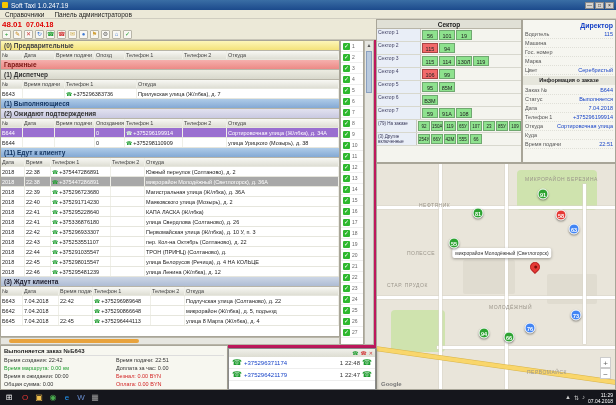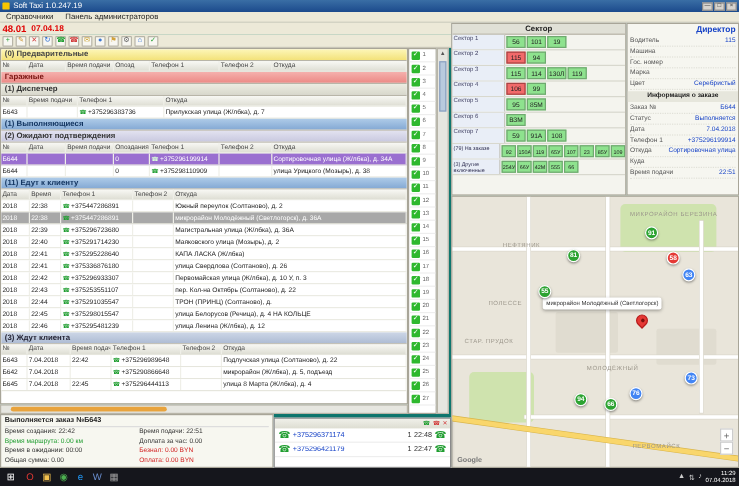--- a/index.html
+++ b/index.html
@@ -1,18 +1,18 @@
 <!DOCTYPE html>
 <html><head>
 <meta charset="utf-8">
 <style>
   *{box-sizing:border-box;margin:0;padding:0;}
   html,body{width:616px;height:405px;overflow:hidden;}
   body{font-family:"Liberation Sans",sans-serif;background:#ece9d8;}
-  .app{position:relative;width:616px;height:405px;background:#0f766e;font-size:7px;color:#222;border-radius:25px;}
+  .app{position:relative;width:616px;height:405px;background:#be185d;font-size:7px;color:#222;border-radius:25px;}
 
   .titlebar{position:absolute;left:0;top:0;right:0;height:10px;background:linear-gradient(#3a6ea5,#1c4a8c);color:#fff;display:flex;align-items:center;padding:0 2px;font-size:6.5px;}
   .appicon{width:6px;height:6px;background:#f7c600;margin-right:3px;border-radius:1px;}
   .winbtns{margin-left:auto;display:flex;gap:1px;}
   .winbtn{width:9px;height:7px;background:#d6d3ce;border:1px solid #888;font-size:5px;line-height:5px;text-align:center;color:#222;}
 
   .menubar{position:absolute;left:0;top:10px;right:0;height:9px;background:#ece9d8;border-bottom:1px solid #d0cdc0;display:flex;align-items:center;font-size:6.5px;}
   .menuitem{padding:0 5px;}
 
   .statusrow{position:absolute;left:0;top:19px;width:376px;height:10px;display:flex;align-items:center;background:#ece9d8;}

